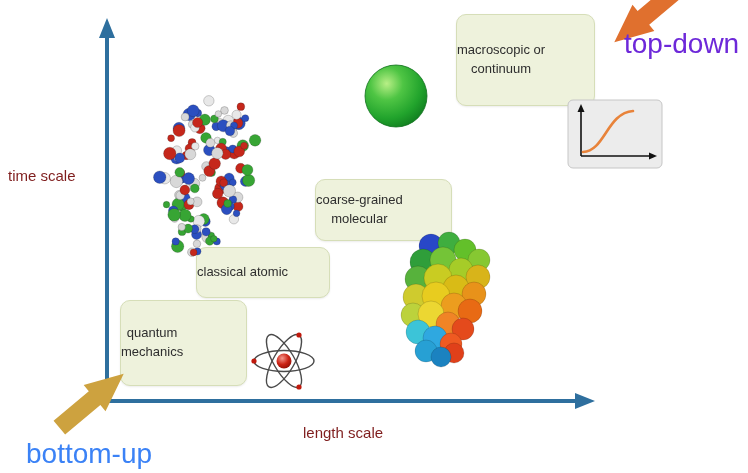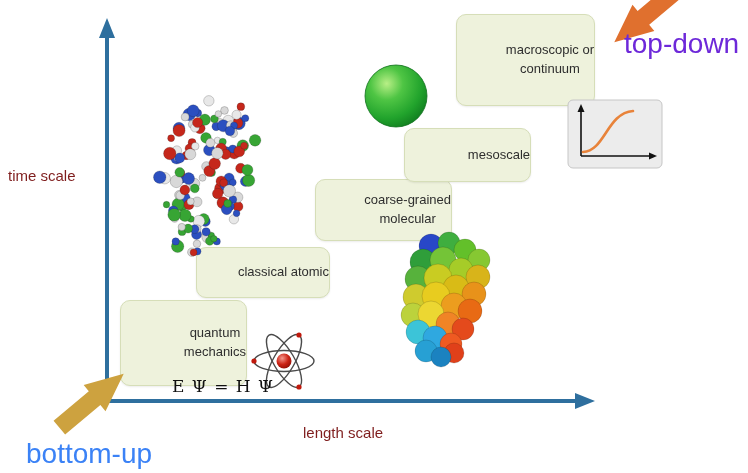--- a/index.html
+++ b/index.html
@@ -1,21 +1,21 @@
 <!DOCTYPE html>
 <html><head>
 <meta charset="utf-8">
 <style>
   *{margin:0;padding:0;box-sizing:border-box}
   html,body{background:#ffffff}
   body{font-family:"Liberation Sans",sans-serif}
   .canvas{position:relative;width:748px;height:473px;background:#ffffff;overflow:hidden}
   .abs{position:absolute}
   .node-box{position:absolute;background:#eef2dc;border:1px solid #d6deb8;border-radius:10px;
-            display:flex;align-items:center;justify-content:flex-end;box-shadow:0 1px 2px rgba(0,0,0,.08)}
+            display:flex;align-items:center;justify-content:flex-start;box-shadow:0 1px 2px rgba(0,0,0,.08)}
   .box-label{font-size:13px;color:#2e2e2e;text-align:center;white-space:pre-line;line-height:1.45}
   .axis-label{position:absolute;font-size:15px;color:#7f1d1d}
   .annot{position:absolute;font-size:28px;font-weight:400}
   .annot.topdown{color:#6d28d9}
   .annot.bottomup{color:#3b82f6}
   .equation{position:absolute;font-family:"DejaVu Serif","Liberation Serif",serif;
             font-size:17px;color:#101010;letter-spacing:1px}
   svg{display:block}
 </style>
 </head>
@@ -30,23 +30,20 @@
 
   <div class="node-box" style="left:196px;top:247px;width:134px;height:51px">
     <div class="box-label">classical atomic</div>
   </div>
 
   <div class="node-box" style="left:315px;top:179px;width:137px;height:62px">
     <div class="box-label">coarse-grained
 molecular</div>
   </div>
 
-  <div class="node-box" style="left:404px;top:128px;width:127px;height:54px">
-    <div class="box-label">mesoscale</div>
-  </div>
 
   <div class="node-box" style="left:456px;top:14px;width:139px;height:92px">
     <div class="box-label">macroscopic or
 continuum</div>
   </div>
 
   <svg class="abs" style="left:142px;top:82px" width="130" height="180" viewBox="0 0 124 176">
     <g id="cluster-g">
         <circle cx="92.3" cy="121.8" r="4.9" fill="#c5271b" stroke="rgba(30,30,30,.35)" stroke-width=".6"></circle>
         <circle cx="62.7" cy="151.6" r="5.8" fill="#d8d8d8" stroke="rgba(30,30,30,.35)" stroke-width=".6"></circle>
@@ -243,21 +240,20 @@
       <ellipse cx="35" cy="31" rx="30" ry="10.5" transform="rotate(120 35 31)"></ellipse>
     </g>
     <circle cx="35" cy="31" r="7.5" fill="url(#nucg)"></circle>
     <g fill="#c0190c">
       <circle cx="5" cy="31" r="2.6"></circle>
       <circle cx="50" cy="57" r="2.6"></circle>
       <circle cx="50" cy="5" r="2.6"></circle>
     </g>
   </svg>
 
-  <div class="equation" style="left:172px;top:376px">E Ψ = H Ψ</div>
 
   <svg class="abs" style="left:567px;top:99px" width="97" height="70" viewBox="0 0 97 70">
     <rect x="1" y="1" width="94" height="68" rx="5" fill="#ececec" stroke="#c6c6c6"></rect>
     <line x1="14" y1="11" x2="14" y2="57" stroke="#111111" stroke-width="1.6"></line>
     <polygon points="14,5 10.5,13 17.5,13" fill="#111111"></polygon>
     <line x1="14" y1="57" x2="84" y2="57" stroke="#111111" stroke-width="1.6"></line>
     <polygon points="90,57 82,53.5 82,60.5" fill="#111111"></polygon>
     <path d="M16,53 C38,52 40,14 66,12" fill="none" stroke-width="2.6" stroke-linecap="round" stroke="#e8833a"></path>
   </svg>
 

